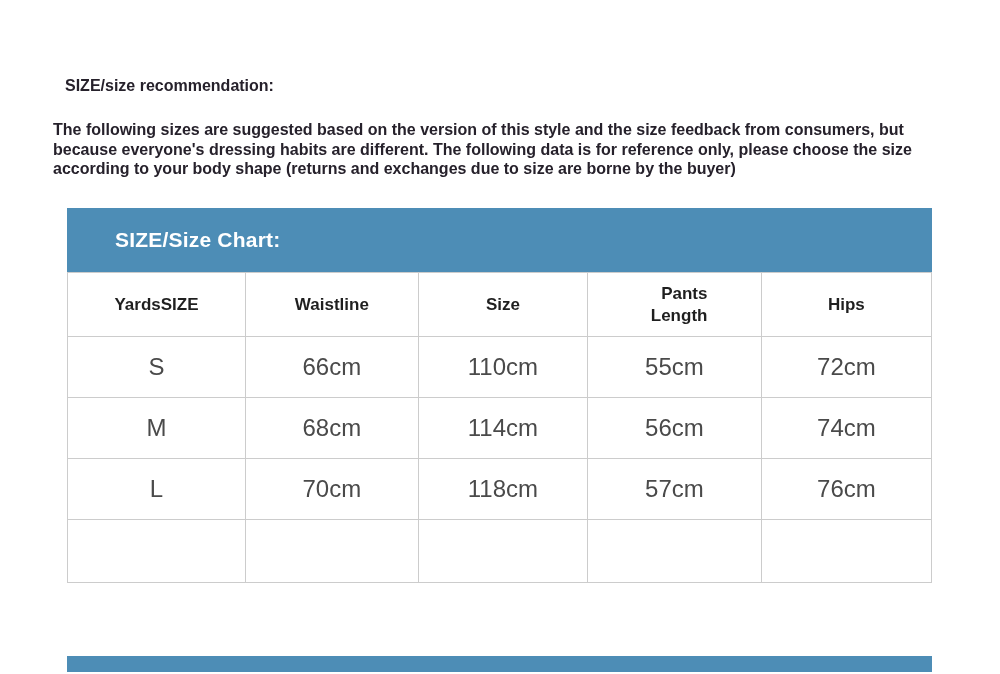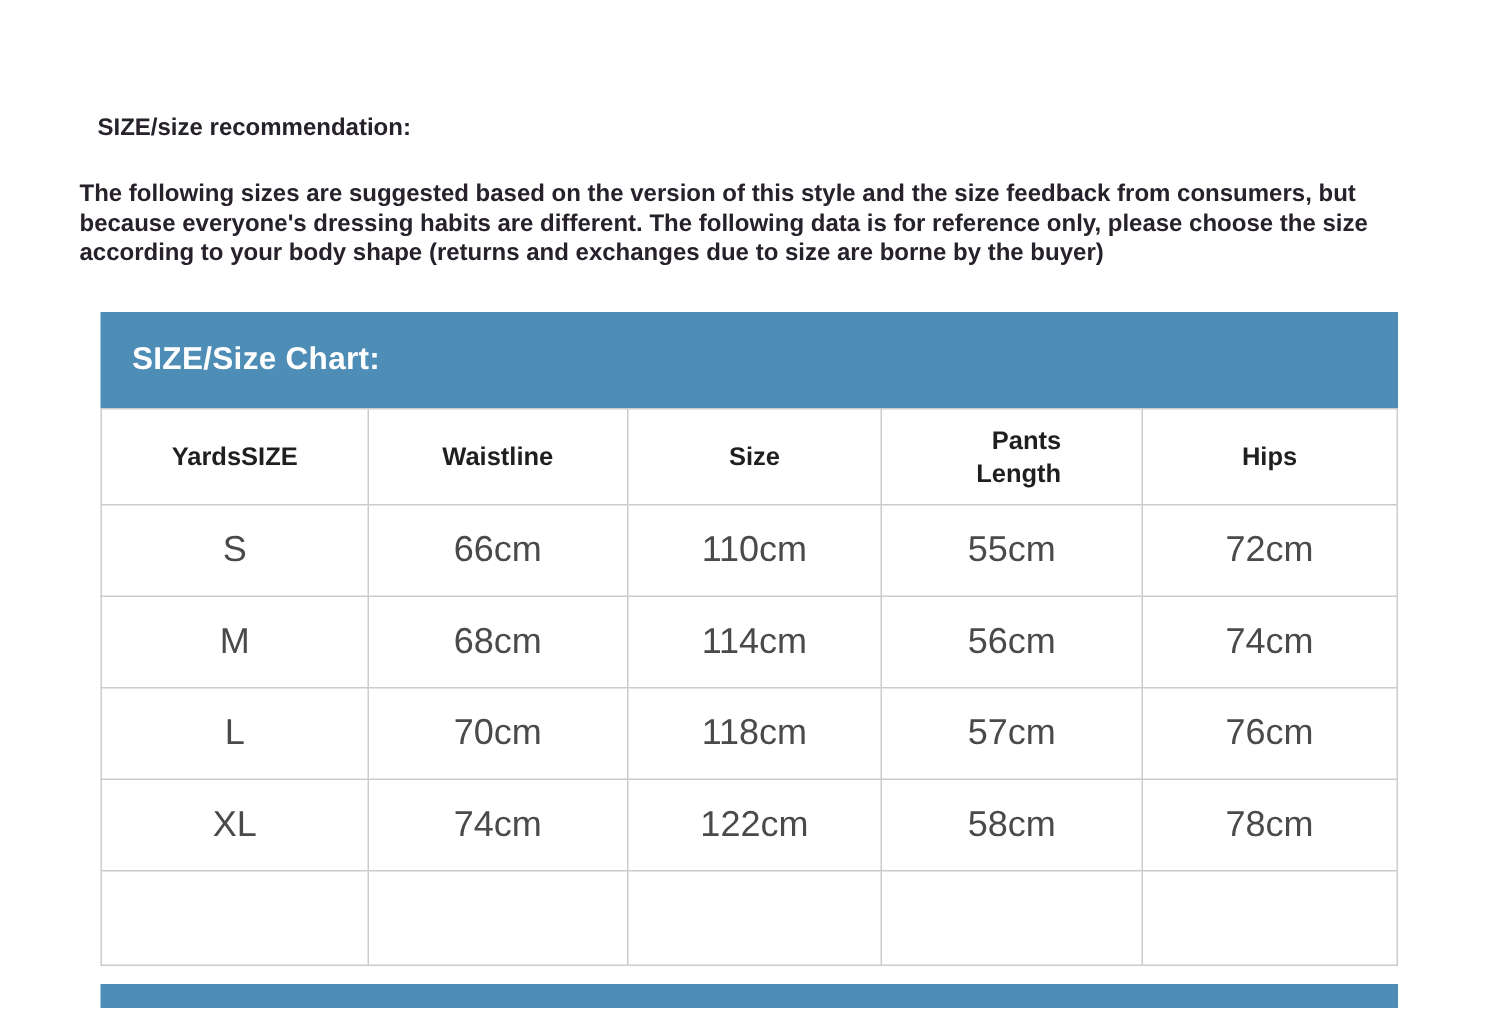--- a/index.html
+++ b/index.html
@@ -29,21 +29,21 @@
     line-height:19.5px;
   }
 
   .chart-titlebar{
     position:absolute;left:67px;top:208px;width:865px;height:64px;
     background:var(--accent-blue);
     display:flex;align-items:center;
     padding-left:21px;
   }
   .chart-titlebar .title{
-    color:var(--title-text);font-size:21px;font-weight:bold;letter-spacing:0.2px;
+    color:var(--title-text);font-size:21px;font-weight:bold;letter-spacing:0.2px;margin-left:27px;
   }
 
   table.size-table{
     position:absolute;left:67px;top:272px;width:865px;
     border-collapse:collapse;table-layout:fixed;
     background:#ffffff;
     padding-left:21px;
   }
   table.size-table col.c0{width:20.6%;}
   table.size-table col.c1{width:20.0%;}
@@ -129,27 +129,20 @@
         <td>56cm</td>
         <td>74cm</td>
       </tr>
       <tr>
         <td>L</td>
         <td>70cm</td>
         <td>118cm</td>
         <td>57cm</td>
         <td>76cm</td>
       </tr>
-      <tr>
-        <td>XL</td>
-        <td>74cm</td>
-        <td>122cm</td>
-        <td>58cm</td>
-        <td>78cm</td>
-      </tr>
       <tr class="empty-row">
         <td></td>
         <td></td>
         <td></td>
         <td></td>
         <td></td>
       </tr>
     </tbody>
   </table>
 

